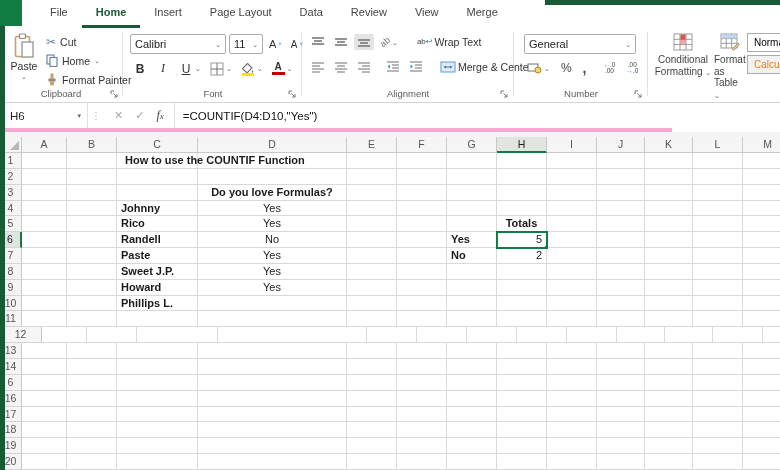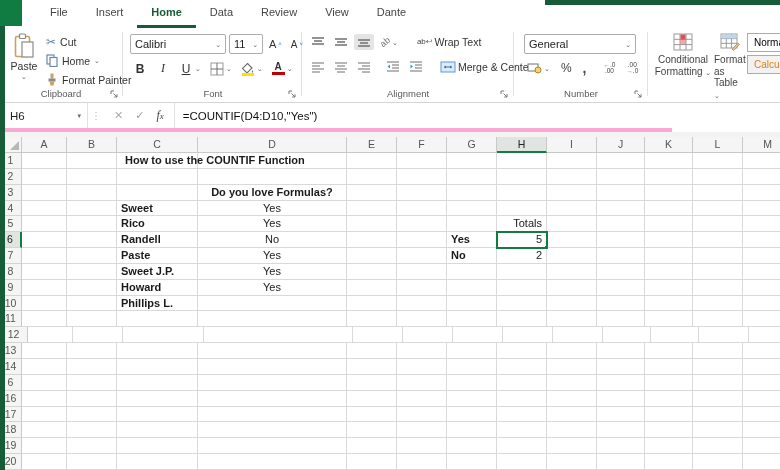--- a/index.html
+++ b/index.html
@@ -82,26 +82,27 @@
 <body>
 
 <div id="app">
 
   <div class="left-edge"></div>
   <div class="logo-sq"></div>
   <div class="tr-edge"></div>
 
   <div class="tabbar">
       <div class="tab">File</div>
+      <div class="tab active">Home</div>
       <div class="tab">Insert</div>
-      <div class="tab active">Home</div>
+      <div class="tab">Page Layout</div>
       <div class="tab">Data</div>
       <div class="tab">Review</div>
       <div class="tab">View</div>
-      <div class="tab">Dante</div>
+      <div class="tab">Merge</div>
     </div>
 
   <div class="ribbon">
     <div class="rsep" style="left:122px"></div>
     <div class="rsep" style="left:301px"></div>
     <div class="rsep" style="left:513px"></div>
     <div class="rsep" style="left:647px"></div>
 
     <div class="rgroup" style="left:0;width:122px">
       <div class="paste-btn">
@@ -437,42 +438,42 @@
           <div class="cell" style="width: 50px; line-height: 14.85px;"></div>
           <div class="cell" style="width: 48px; line-height: 14.85px;"></div>
           <div class="cell" style="width: 48px; line-height: 14.85px;"></div>
           <div class="cell" style="width: 50px; line-height: 14.85px;"></div>
           <div class="cell" style="width: 50px; line-height: 14.85px;"></div>
         </div>
         <div class="grid-row" style="height: 15.85px;">
           <div class="row-hdr" style="width: 22px; line-height: 15.85px;">4</div>
           <div class="cell" style="width: 45px; line-height: 14.85px;"></div>
           <div class="cell" style="width: 50px; line-height: 14.85px;"></div>
-          <div class="cell" style="width: 81px; line-height: 14.85px; text-align: left; font-weight: 700;">Sweet</div>
+          <div class="cell" style="width: 81px; line-height: 14.85px; text-align: left; font-weight: 700;">Johnny</div>
           <div class="cell" style="width: 149px; line-height: 14.85px; text-align: center;">Yes</div>
           <div class="cell" style="width: 50px; line-height: 14.85px;"></div>
           <div class="cell" style="width: 50px; line-height: 14.85px;"></div>
           <div class="cell" style="width: 50px; line-height: 14.85px;"></div>
           <div class="cell" style="width: 50px; line-height: 14.85px;"></div>
           <div class="cell" style="width: 50px; line-height: 14.85px;"></div>
           <div class="cell" style="width: 48px; line-height: 14.85px;"></div>
           <div class="cell" style="width: 48px; line-height: 14.85px;"></div>
           <div class="cell" style="width: 50px; line-height: 14.85px;"></div>
           <div class="cell" style="width: 50px; line-height: 14.85px;"></div>
         </div>
         <div class="grid-row" style="height: 15.85px;">
           <div class="row-hdr" style="width: 22px; line-height: 15.85px;">5</div>
           <div class="cell" style="width: 45px; line-height: 14.85px;"></div>
           <div class="cell" style="width: 50px; line-height: 14.85px;"></div>
           <div class="cell" style="width: 81px; line-height: 14.85px; text-align: left; font-weight: 700;">Rico</div>
           <div class="cell" style="width: 149px; line-height: 14.85px; text-align: center;">Yes</div>
           <div class="cell" style="width: 50px; line-height: 14.85px;"></div>
           <div class="cell" style="width: 50px; line-height: 14.85px;"></div>
           <div class="cell" style="width: 50px; line-height: 14.85px;"></div>
-          <div class="cell" style="width: 50px; line-height: 14.85px; text-align: right; font-weight: 400;">Totals</div>
+          <div class="cell" style="width: 50px; line-height: 14.85px; text-align: center; font-weight: 700;">Totals</div>
           <div class="cell" style="width: 50px; line-height: 14.85px;"></div>
           <div class="cell" style="width: 48px; line-height: 14.85px;"></div>
           <div class="cell" style="width: 48px; line-height: 14.85px;"></div>
           <div class="cell" style="width: 50px; line-height: 14.85px;"></div>
           <div class="cell" style="width: 50px; line-height: 14.85px;"></div>
         </div>
         <div class="grid-row" style="height: 15.85px;">
           <div class="row-hdr sel" style="width: 22px; line-height: 15.85px;">6</div>
           <div class="cell" style="width: 45px; line-height: 14.85px;"></div>
           <div class="cell" style="width: 50px; line-height: 14.85px;"></div>
@@ -562,21 +563,21 @@
           <div class="cell" style="width: 50px; line-height: 14.85px;"></div>
           <div class="cell" style="width: 50px; line-height: 14.85px;"></div>
           <div class="cell" style="width: 50px; line-height: 14.85px;"></div>
           <div class="cell" style="width: 50px; line-height: 14.85px;"></div>
           <div class="cell" style="width: 48px; line-height: 14.85px;"></div>
           <div class="cell" style="width: 48px; line-height: 14.85px;"></div>
           <div class="cell" style="width: 50px; line-height: 14.85px;"></div>
           <div class="cell" style="width: 50px; line-height: 14.85px;"></div>
         </div>
         <div class="grid-row" style="height: 15.85px;">
-          <div class="row-hdr" style="width: 28px; line-height: 15.85px;">12</div>
+          <div class="row-hdr" style="width: 42px; line-height: 15.85px;">12</div>
           <div class="cell" style="width: 45px; line-height: 14.85px;"></div>
           <div class="cell" style="width: 50px; line-height: 14.85px;"></div>
           <div class="cell" style="width: 81px; line-height: 14.85px;"></div>
           <div class="cell" style="width: 149px; line-height: 14.85px;"></div>
           <div class="cell" style="width: 50px; line-height: 14.85px;"></div>
           <div class="cell" style="width: 50px; line-height: 14.85px;"></div>
           <div class="cell" style="width: 50px; line-height: 14.85px;"></div>
           <div class="cell" style="width: 50px; line-height: 14.85px;"></div>
           <div class="cell" style="width: 50px; line-height: 14.85px;"></div>
           <div class="cell" style="width: 48px; line-height: 14.85px;"></div>

